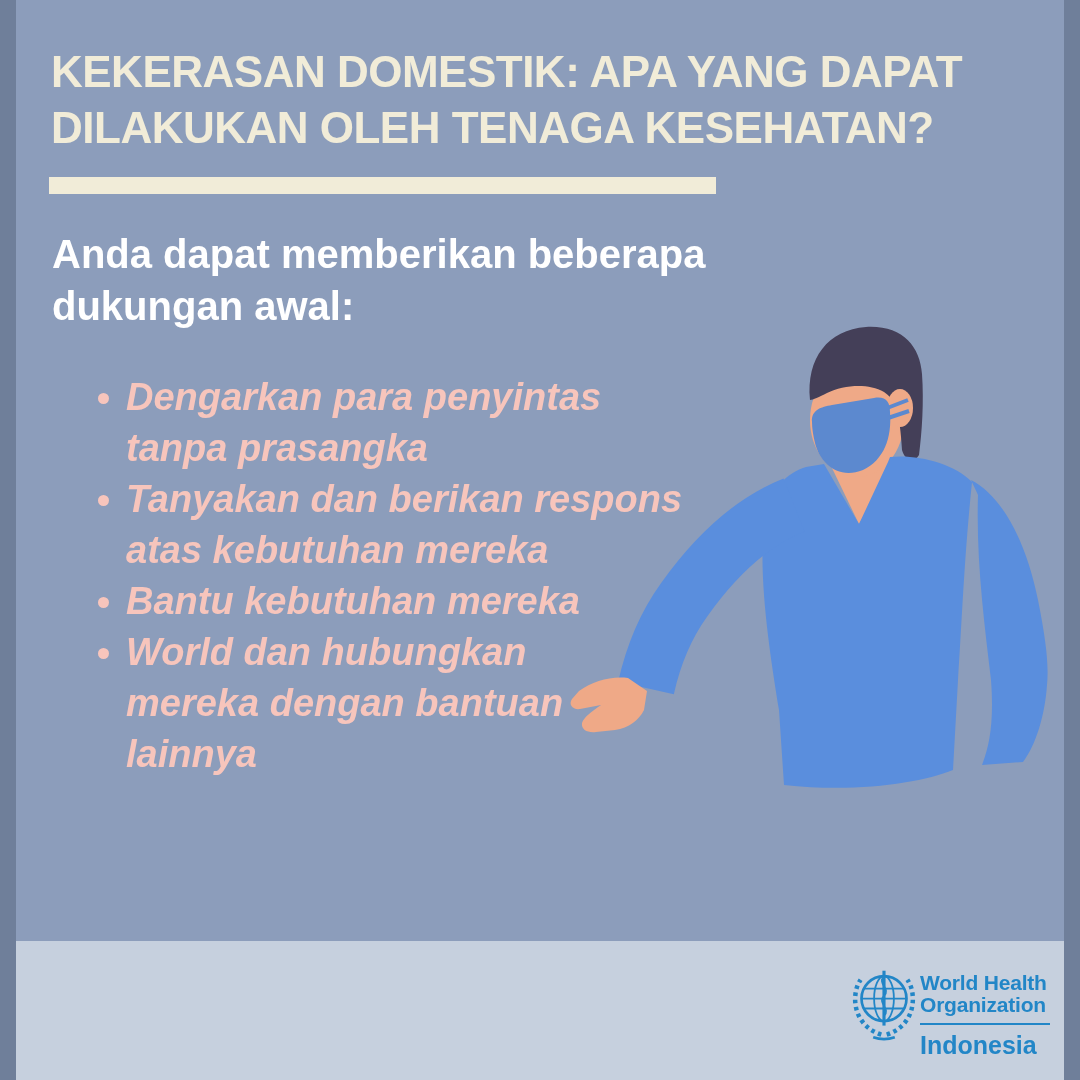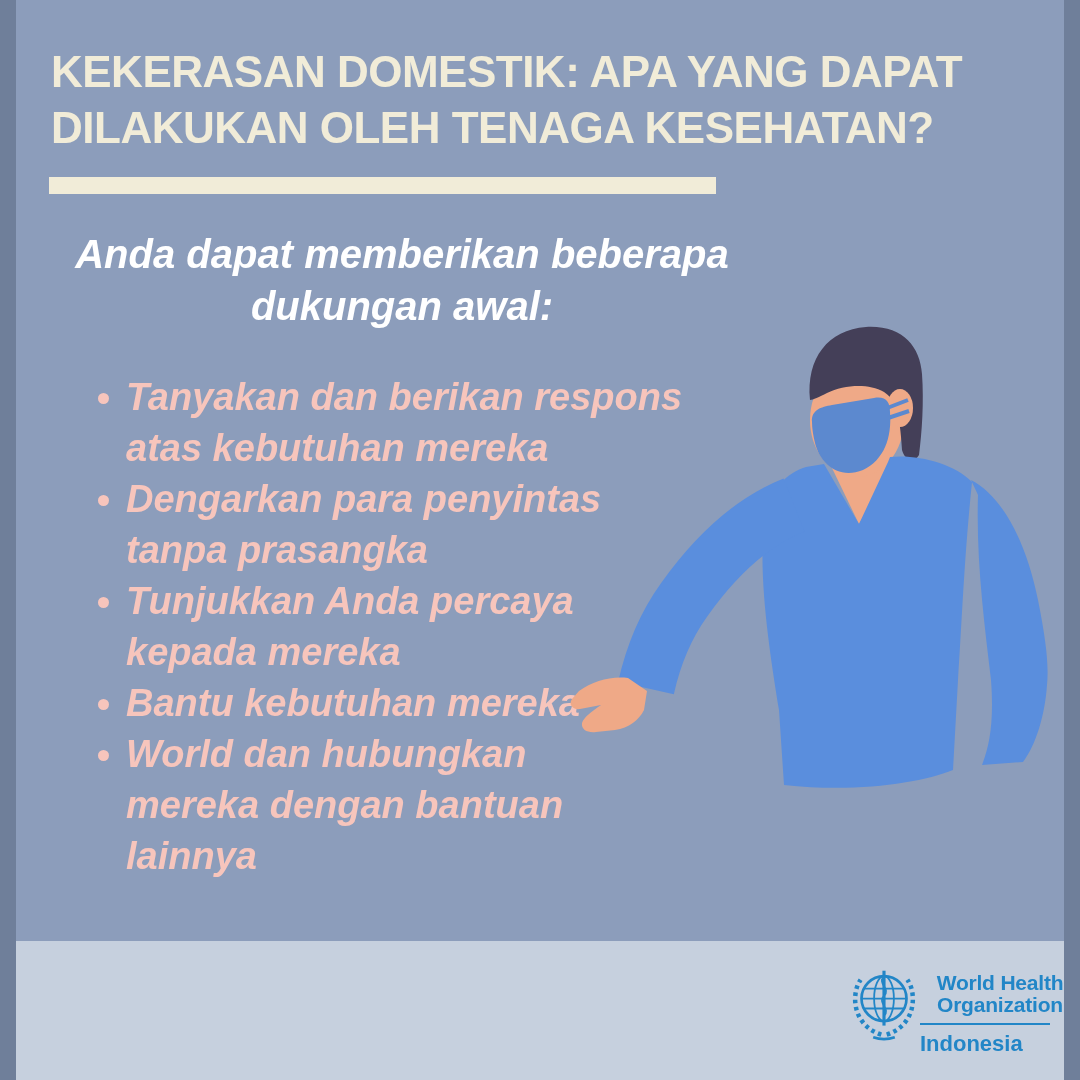--- a/index.html
+++ b/index.html
@@ -28,24 +28,23 @@
     font-size:44px; font-weight:bold; line-height:56px;
     letter-spacing:-0.5px; color:var(--title_cream);
     white-space:pre-line;
   }
   .title-underline {
     position:absolute; left:33px; top:177px; width:667px; height:17px;
     background:var(--title_cream);
   }
   .intro-text {
     position:absolute; left:36px; top:228px; width:700px;
-    font-size:40px; font-weight:bold; font-style:italic;
+    font-size:40px; font-weight:bold; 
     line-height:52px; color:var(--subtitle_white);
     white-space:pre-line;
-    text-align:center;
   }
   .support-list {
     position:absolute; left:76px; top:372px; width:610px;
     list-style:none;
   }
   .support-list li {
     position:relative; padding-left:34px;
     font-size:38px; font-weight:bold; font-style:italic;
     line-height:51px; color:var(--bullet_pink);
     white-space:pre-line;
@@ -62,42 +61,40 @@
   .fill-shirt { fill:var(--shirt_blue); }
   .stroke-shirt { stroke:var(--shirt_blue); fill:none; }
   .stroke-mask  { stroke:var(--mask_blue); fill:none; }
   .footer-bar {
     position:absolute; left:0; top:941px; width:1080px; height:139px;
     background:var(--footer_bar);
   }
   .who-emblem { position:absolute; left:832px; top:963px; width:72px; height:82px; }
   .who-emblem path, .who-emblem circle, .who-emblem ellipse, .who-emblem line { stroke:var(--who_blue); fill:none; }
   .who-text { position:absolute; left:904px; top:972px; width:160px; color:var(--who_blue); }
-  .who-name { font-size:21px; font-weight:bold; line-height:22px; letter-spacing:-0.2px;text-align:center; }
+  .who-name { font-size:21px; font-weight:bold; line-height:22px; letter-spacing:-0.2px; }
   .who-divider { margin-top:7px; width:130px; height:2px; background:var(--who_blue); }
-  .who-region { margin-top:6px; font-size:22px; font-weight:bold; }
+  .who-region { margin-top:6px; font-size:25px; font-weight:bold; }
 </style>
 </head>
 <body>
 
 <div class="canvas">
 
   <div class="page-title">KEKERASAN DOMESTIK: APA YANG DAPAT
 DILAKUKAN OLEH TENAGA KESEHATAN?</div>
   <div class="title-underline"></div>
   <div class="intro-text">Anda dapat memberikan beberapa
 dukungan awal:</div>
 
   <ul class="support-list">
+      <li>Dengarkan para penyintas
+tanpa prasangka</li>
       <li>Tanyakan dan berikan respons
 atas kebutuhan mereka</li>
-      <li>Dengarkan para penyintas
-tanpa prasangka</li>
-      <li>Tunjukkan Anda percaya
-kepada mereka</li>
       <li>Bantu kebutuhan mereka</li>
       <li>World dan hubungkan
 mereka dengan bantuan
 lainnya</li>
     </ul>
 
   <svg class="person" viewBox="0 0 1080 1080" aria-hidden="true">
 
     <path class="fill-skin" d="M 812,430 L 876,424 L 874,470 L 843,524 L 816,468 Z"></path>
 

